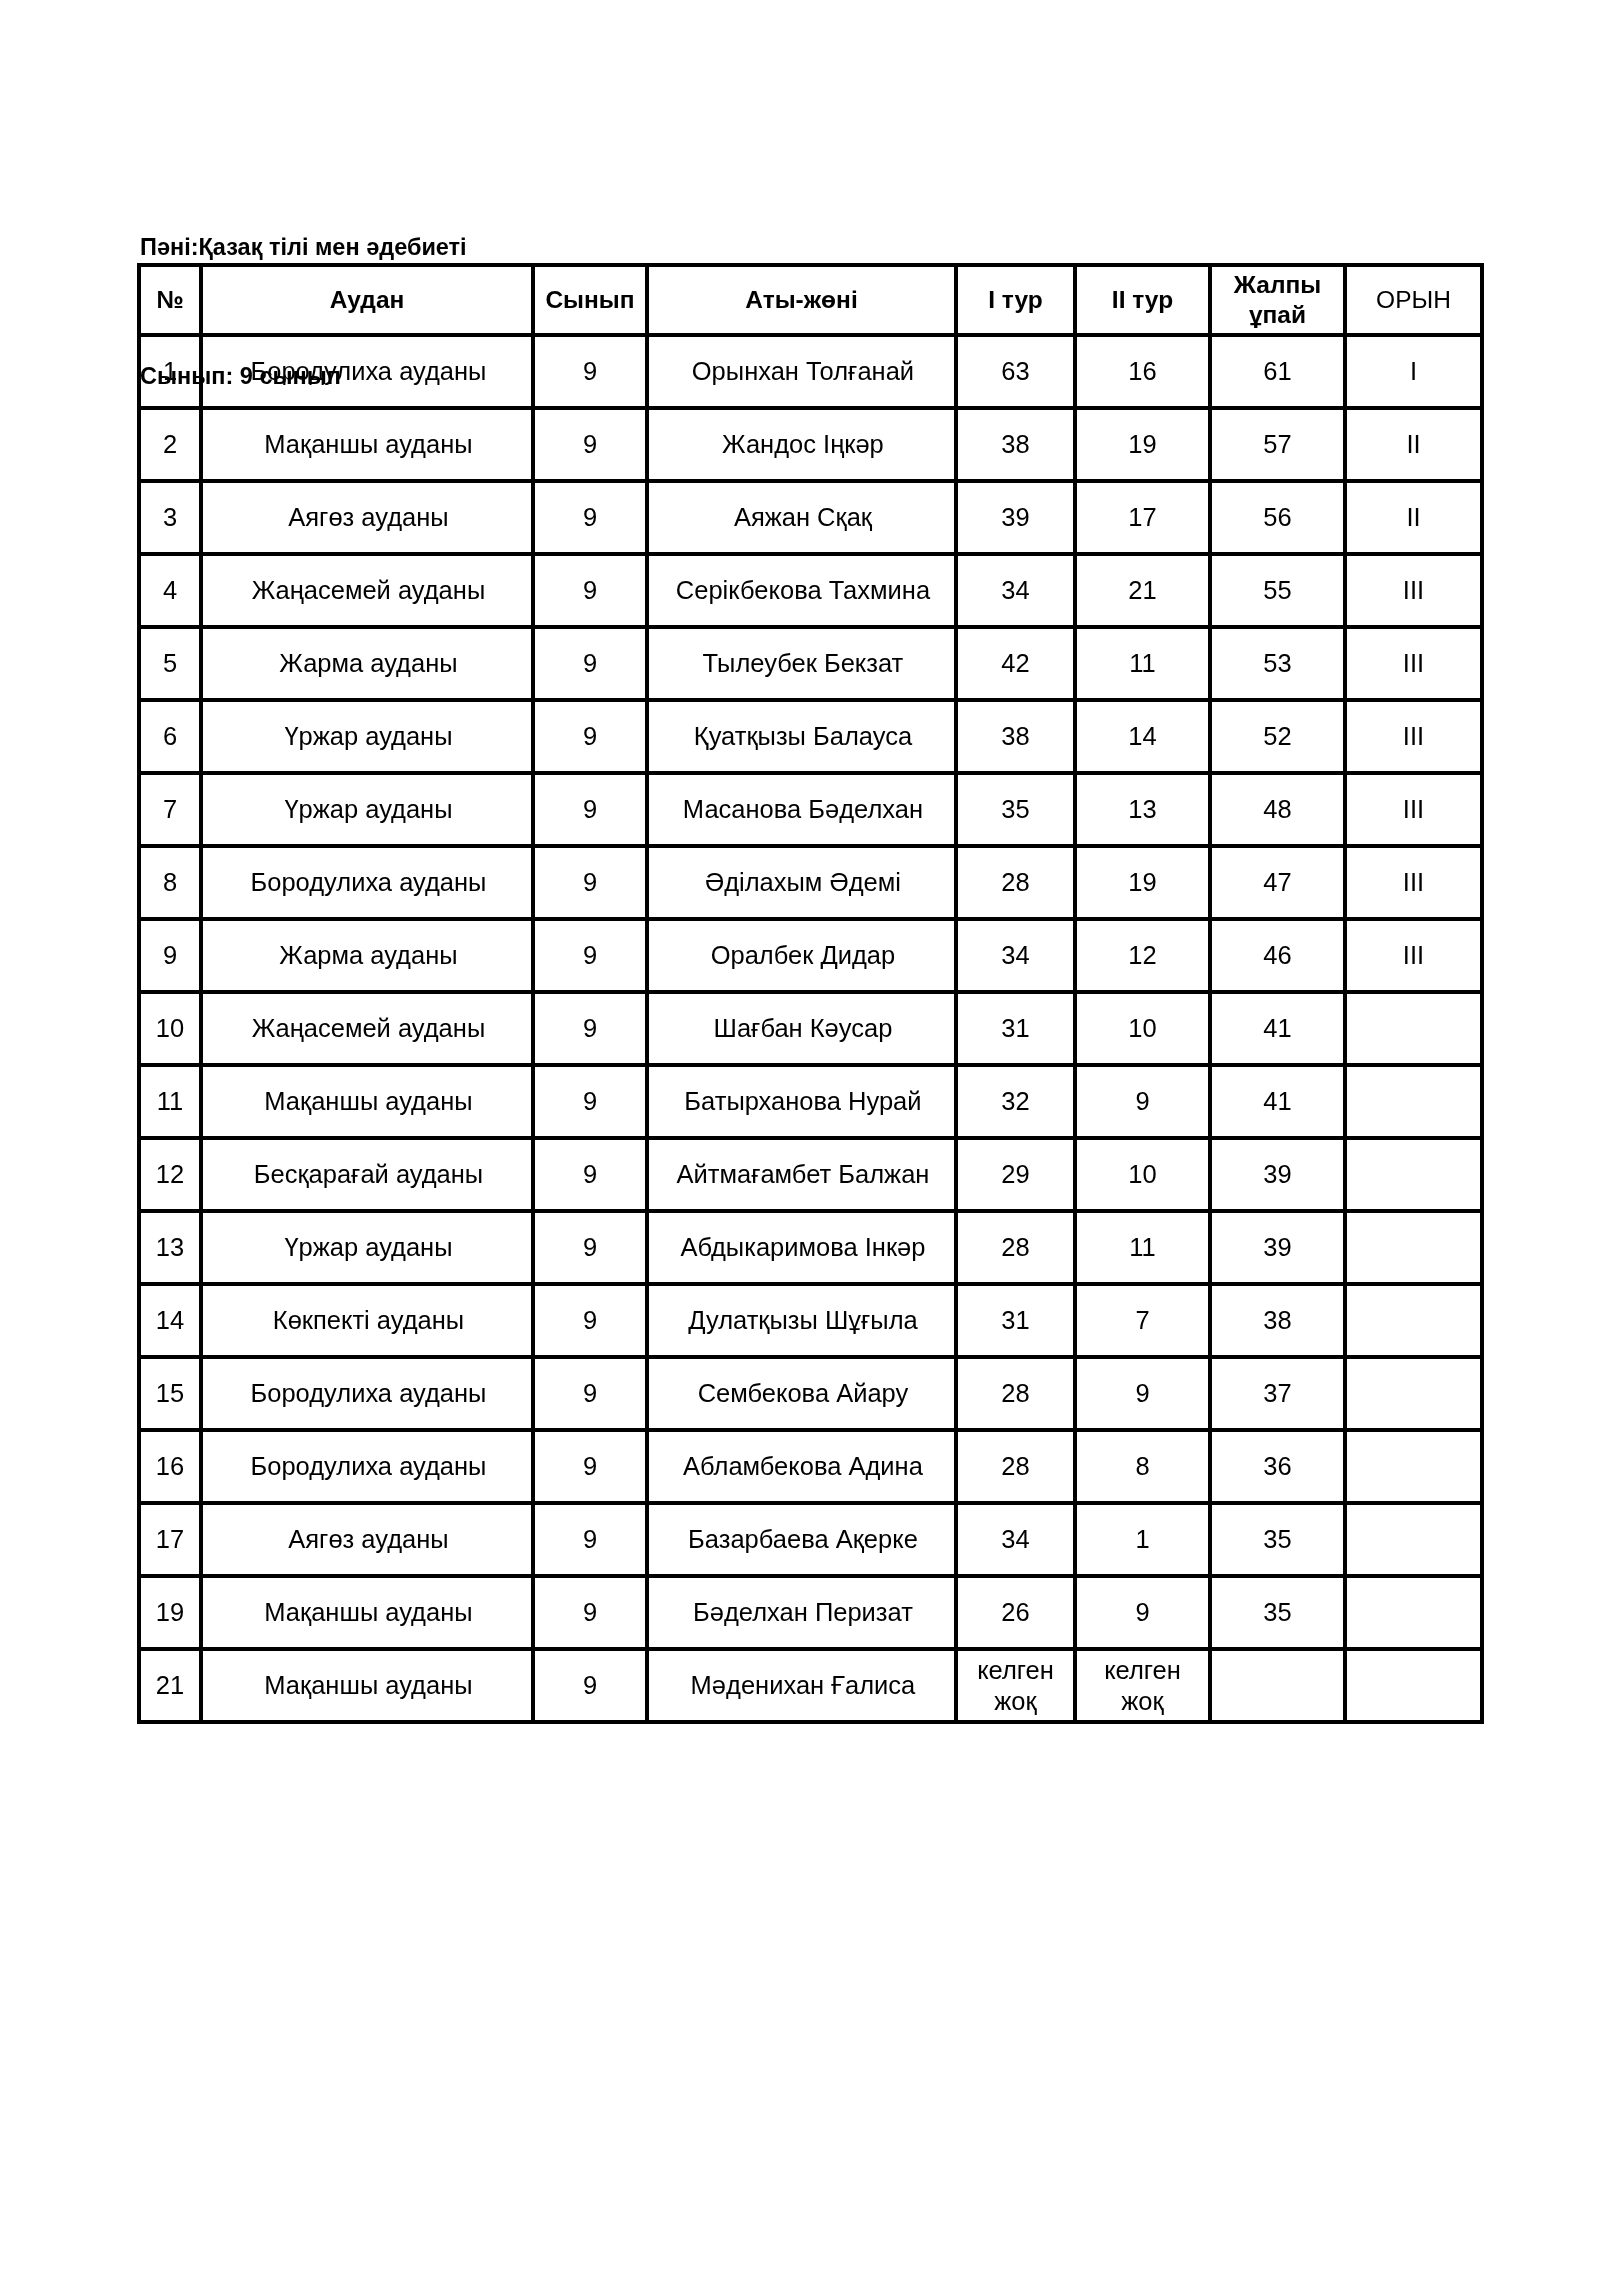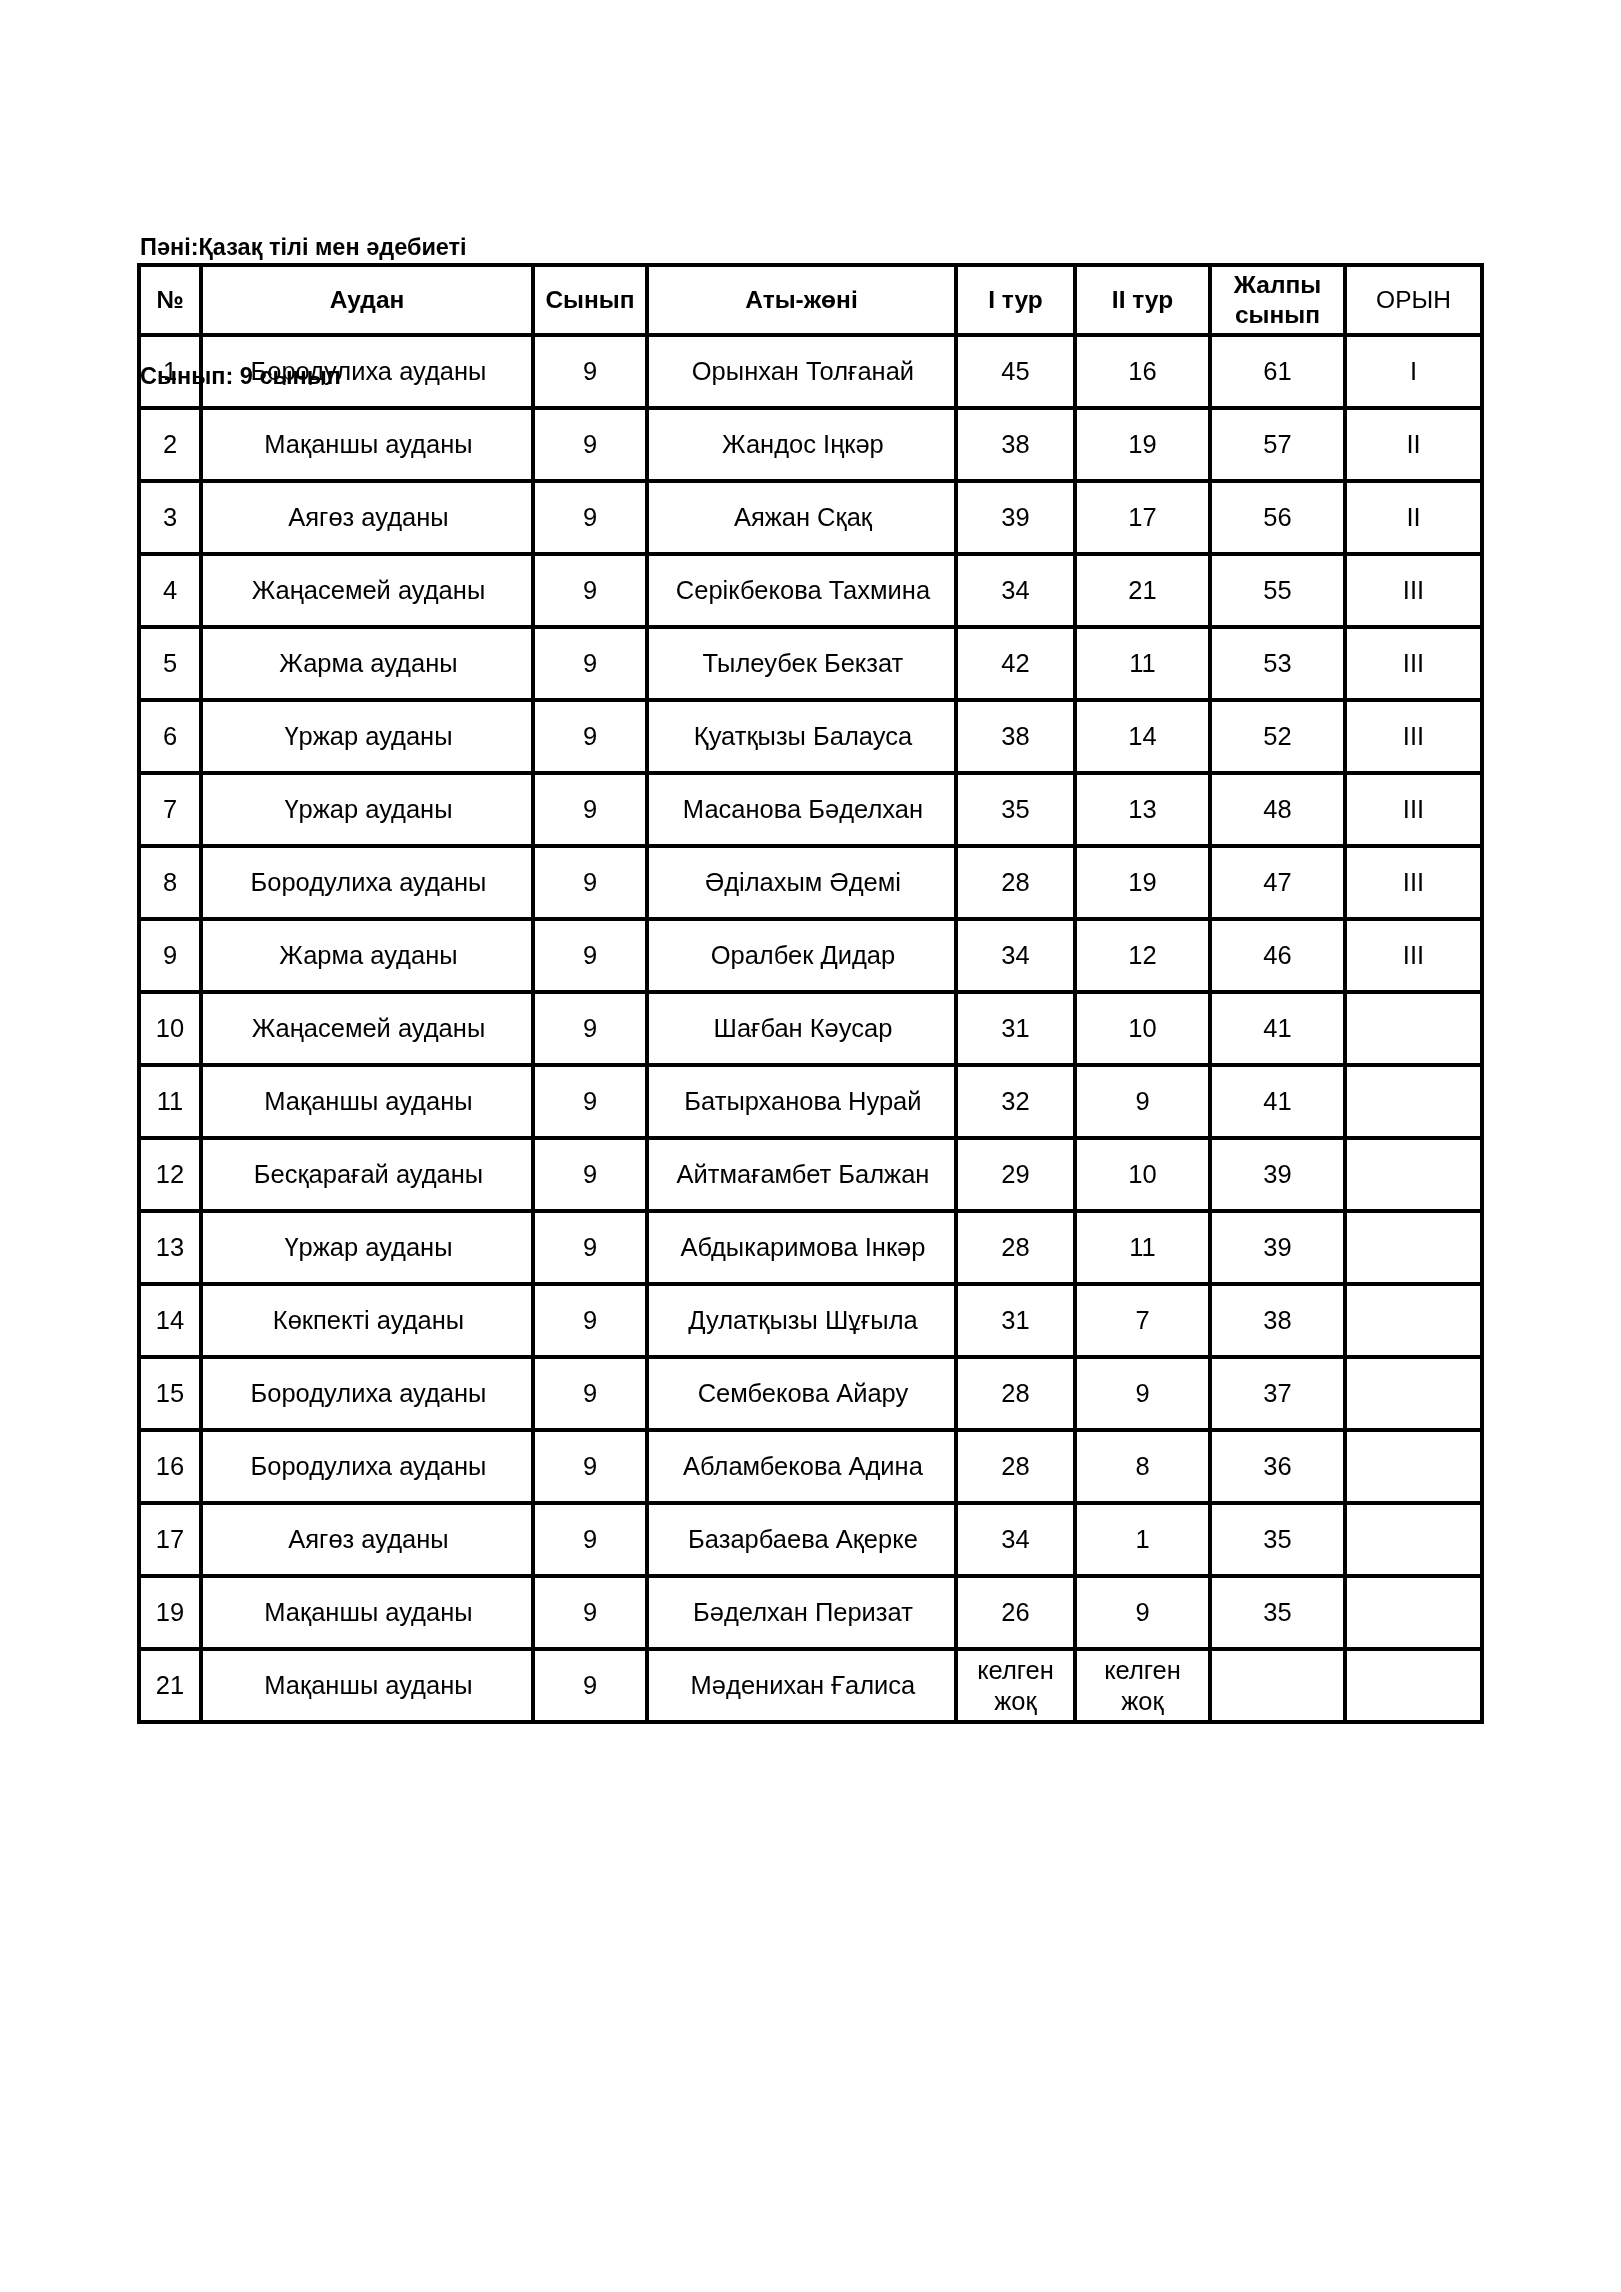--- a/index.html
+++ b/index.html
@@ -76,31 +76,31 @@
     <col style="width:137px">
   </colgroup>
   <thead>
     <tr>
       <th>№</th>
       <th>Аудан</th>
       <th>Сынып</th>
       <th>Аты-жөні</th>
       <th>I тур</th>
       <th>II тур</th>
-      <th>Жалпы сынып</th>
+      <th>Жалпы ұпай</th>
       <th class="normal-weight">ОРЫН</th>
     </tr>
   </thead>
   <tbody>
       <tr>
         <td class="c-center">1</td>
         <td class="c-left">Бородулиха ауданы</td>
         <td class="c-center">9</td>
         <td class="c-left">Орынхан Толғанай</td>
-        <td class="c-center">45</td>
+        <td class="c-center">63</td>
         <td class="c-center">16</td>
         <td class="c-center">61</td>
         <td class="c-center">I</td>
       </tr>
       <tr>
         <td class="c-center">2</td>
         <td class="c-left">Мақаншы ауданы</td>
         <td class="c-center">9</td>
         <td class="c-left">Жандос Іңкәр</td>
         <td class="c-center">38</td>

